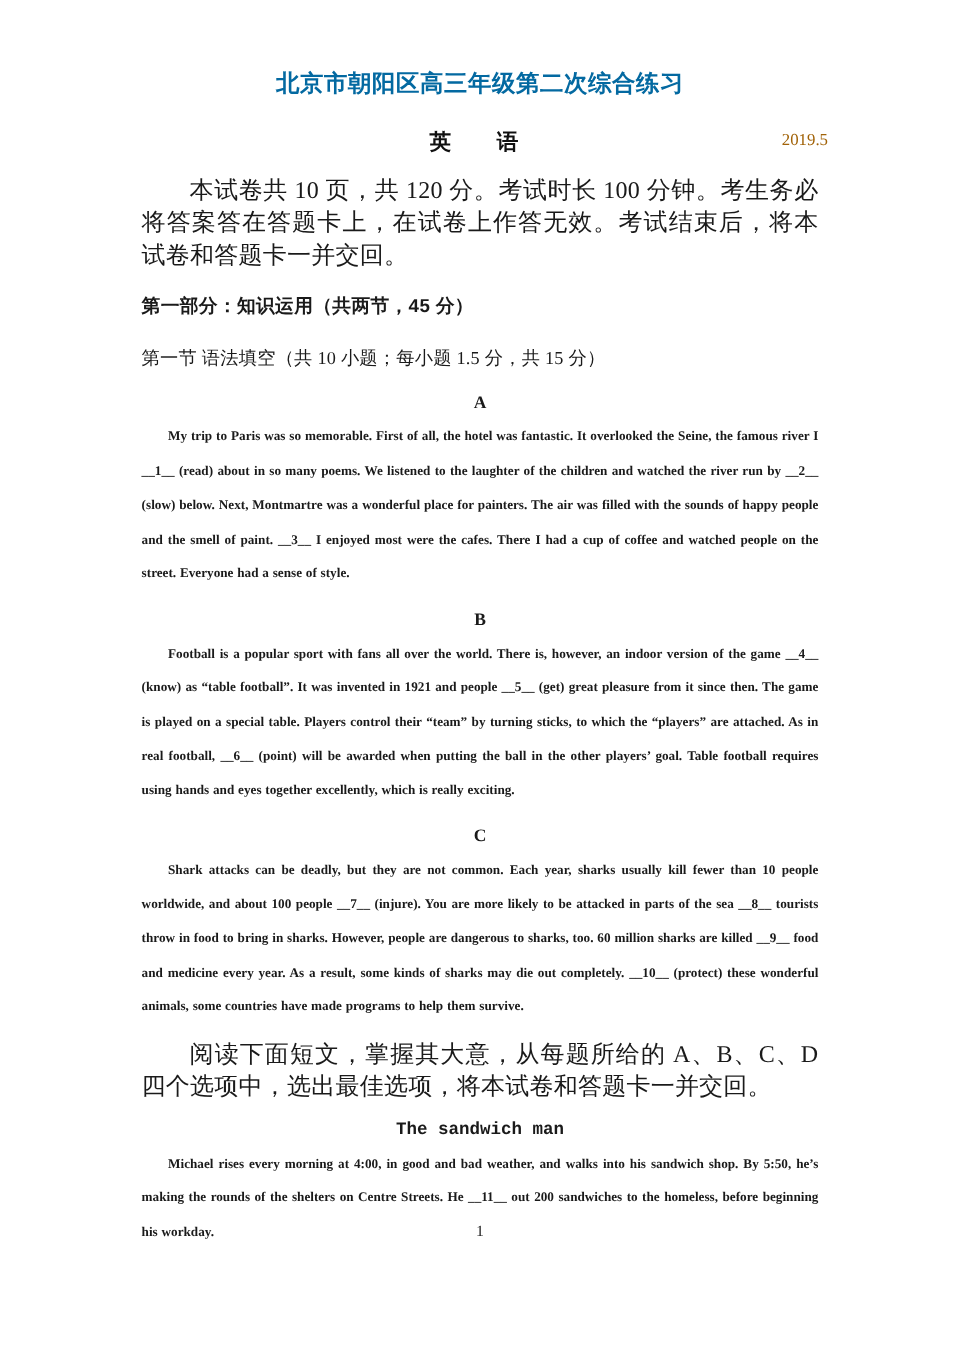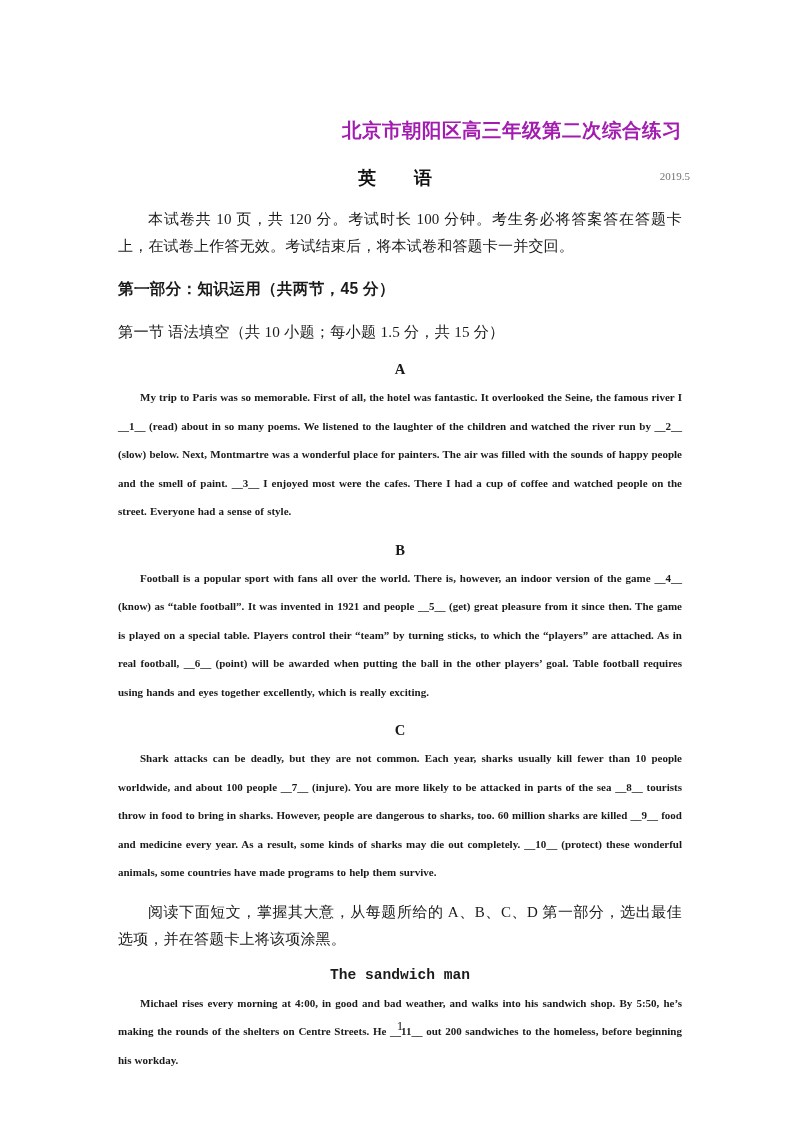--- a/index.html
+++ b/index.html
@@ -22,61 +22,61 @@
     top: 0;
     width: 800px;
     height: 1131px;
     background: #fff;
     box-sizing: border-box;
     padding: 0 118px 0 118px;
   }
 
   
   .doc-title {
-    text-align: right;
+    text-align: center;
     font-family: "Liberation Sans", "DejaVu Sans", sans-serif;
     font-weight: bold;
     font-size: 19.5px;
     letter-spacing: 0.5px;
     margin: 0;
-    padding-top: 116px;
+    padding-top: 56px;
     line-height: 1.5;
-    color: #a21caf;
+    color: #0369a1;
   }
 
   .subject-row {
     position: relative;
     text-align: center;
     margin-top: 21px;
     height: 28px;
   }
   .subject {
     font-family: "Liberation Sans", "DejaVu Sans", sans-serif;
     font-weight: bold;
     font-size: 18px;
     letter-spacing: 10px;
     color: #111;
   }
   .exam-date {
     position: absolute;
     right: -8px;
     top: 4px;
     font-family: "Liberation Serif", "DejaVu Serif", serif;
-    font-size: 11px;
-    color: #737373;
+    font-size: 14px;
+    color: #a16207;
     letter-spacing: 0;
   }
 
   
   p {
     margin: 0;
   }
 
   .cn-para {
-    font-size: 15px;
+    font-size: 20px;
     line-height: 27px;
     text-align: justify;
     text-justify: inter-ideograph;
     margin-top: 12px;
     letter-spacing: 0.2px;
   }
   .cn-para.indent {
     text-indent: 2em;
   }
 
@@ -157,20 +157,20 @@
   <p class="passage-label">A</p>
   <p class="en-para">My trip to Paris was so memorable. First of all, the hotel was fantastic. It overlooked the Seine, the famous river I __1__ (read) about in so many poems. We listened to the laughter of the children and watched the river run by __2__ (slow) below. Next, Montmartre was a wonderful place for painters. The air was filled with the sounds of happy people and the smell of paint. __3__ I enjoyed most were the cafes. There I had a cup of coffee and watched people on the street. Everyone had a sense of style.</p>
 
   <p class="passage-label">B</p>
   <p class="en-para">Football is a popular sport with fans all over the world. There is, however, an indoor version of the game __4__ (know) as “table football”. It was invented in 1921 and people __5__ (get) great pleasure from it since then. The game is played on a special table. Players control their “team” by turning sticks, to which the “players” are attached. As in real football, __6__ (point) will be awarded when putting the ball in the other players’ goal. Table football requires using hands and eyes together excellently, which is really exciting.</p>
 
   <p class="passage-label">C</p>
   <p class="en-para">Shark attacks can be deadly, but they are not common. Each year, sharks usually kill fewer than 10 people worldwide, and about 100 people __7__ (injure). You are more likely to be attacked in parts of the sea __8__ tourists throw in food to bring in sharks. However, people are dangerous to sharks, too. 60 million sharks are killed __9__ food and medicine every year. As a result, some kinds of sharks may die out completely. __10__ (protect) these wonderful animals, some countries have made programs to help them survive.</p>
 
 
-  <p class="cn-para indent">阅读下面短文，掌握其大意，从每题所给的 A、B、C、D 第一部分，选出最佳选项，并在答题卡上将该项涂黑。</p>
+  <p class="cn-para indent">阅读下面短文，掌握其大意，从每题所给的 A、B、C、D 四个选项中，选出最佳选项，将本试卷和答题卡一并交回。</p>
 
   <p class="passage-title">The sandwich man</p>
   <p class="en-para">Michael rises every morning at 4:00, in good and bad weather, and walks into his sandwich shop. By 5:50, he’s making the rounds of the shelters on Centre Streets. He __11__ out 200 sandwiches to the homeless, before beginning his workday.</p>
 
   <div class="page-number">1</div>
 
 </div>
 
 </body></html>

